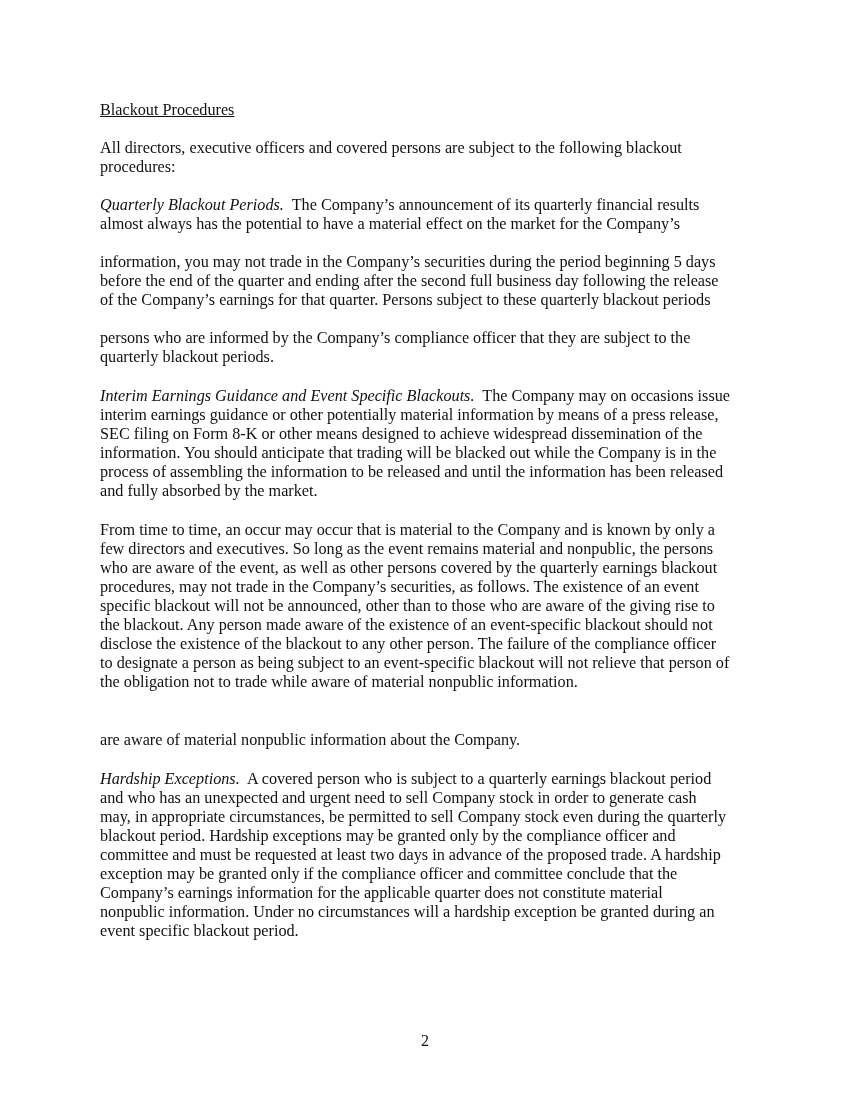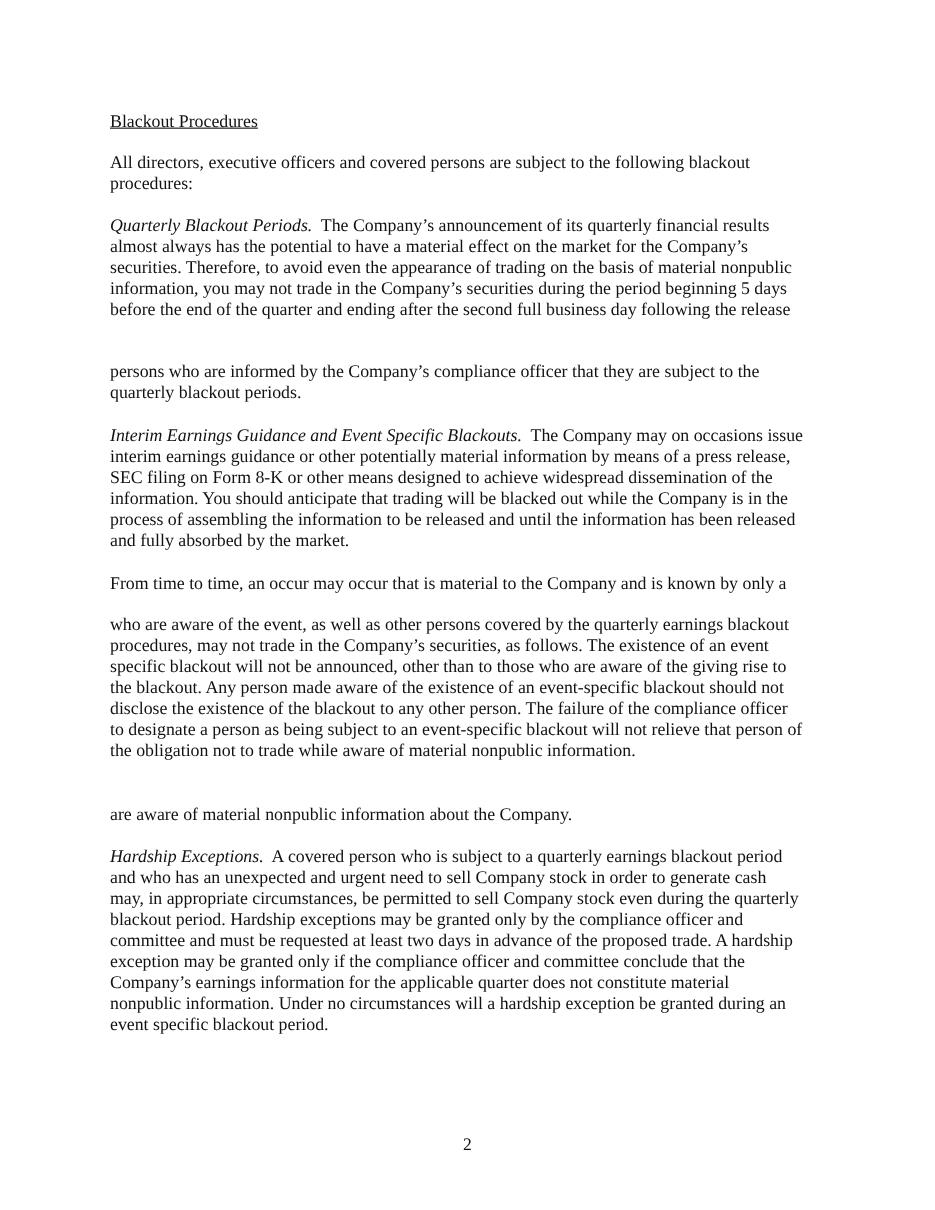--- a/index.html
+++ b/index.html
@@ -16,34 +16,35 @@
 
 <div class="page">
 
   <div class="line heading" style="top:101px">Blackout Procedures</div>
 
   <div class="line" style="top:139px">All directors, executive officers and covered persons are subject to the following blackout</div>
   <div class="line" style="top:158px">procedures:</div>
 
   <div class="line" style="top:196px"><span class="it">Quarterly Blackout Periods.</span><span style="white-space:pre">  The Company’s announcement of its quarterly financial results</span></div>
   <div class="line" style="top:215px">almost always has the potential to have a material effect on the market for the Company’s</div>
-  <div class="line" style="top:234px">securities.  Therefore, to avoid even the appearance of trading on the basis of material nonpublic</div>
   <div class="line" style="top:253px">information, you may not trade in the Company’s securities during the period beginning 5 days</div>
   <div class="line" style="top:272px">before the end of the quarter and ending after the second full business day following the release</div>
+  <div class="line" style="top:291px">of the Company’s earnings for that quarter.  Persons subject to these quarterly blackout periods</div>
   <div class="line" style="top:329px">persons who are informed by the Company’s compliance officer that they are subject to the</div>
   <div class="line" style="top:348px">quarterly blackout periods.</div>
 
   <div class="line" style="top:387px"><span class="it">Interim Earnings Guidance and Event Specific Blackouts.</span><span style="white-space:pre">  The Company may on occasions issue</span></div>
   <div class="line" style="top:406px">interim earnings guidance or other potentially material information by means of a press release,</div>
   <div class="line" style="top:425px">SEC filing on Form 8-K or other means designed to achieve widespread dissemination of the</div>
   <div class="line" style="top:444px">information.  You should anticipate that trading will be blacked out while the Company is in the</div>
   <div class="line" style="top:463px">process of assembling the information to be released and until the information has been released</div>
   <div class="line" style="top:482px">and fully absorbed by the market.</div>
 
   <div class="line" style="top:521px">From time to time, an occur may occur that is material to the Company and is known by only a</div>
+  <div class="line" style="top:540px">few directors and executives.  So long as the event remains material and nonpublic, the persons</div>
   <div class="line" style="top:559px">who are aware of the event, as well as other persons covered by the quarterly earnings blackout</div>
   <div class="line" style="top:578px">procedures, may not trade in the Company’s securities, as follows.  The existence of an event</div>
   <div class="line" style="top:597px">specific blackout will not be announced, other than to those who are aware of the giving rise to</div>
   <div class="line" style="top:616px">the blackout.  Any person made aware of the existence of an event-specific blackout should not</div>
   <div class="line" style="top:654px">to designate a person as being subject to an event-specific blackout will not relieve that person of</div>
   <div class="line" style="top:635px">disclose the existence of the blackout to any other person.  The failure of the compliance officer</div>
   <div class="line" style="top:673px">the obligation not to trade while aware of material nonpublic information.</div>
 
   <div class="line" style="top:731px">are aware of material nonpublic information about the Company.</div>
 

